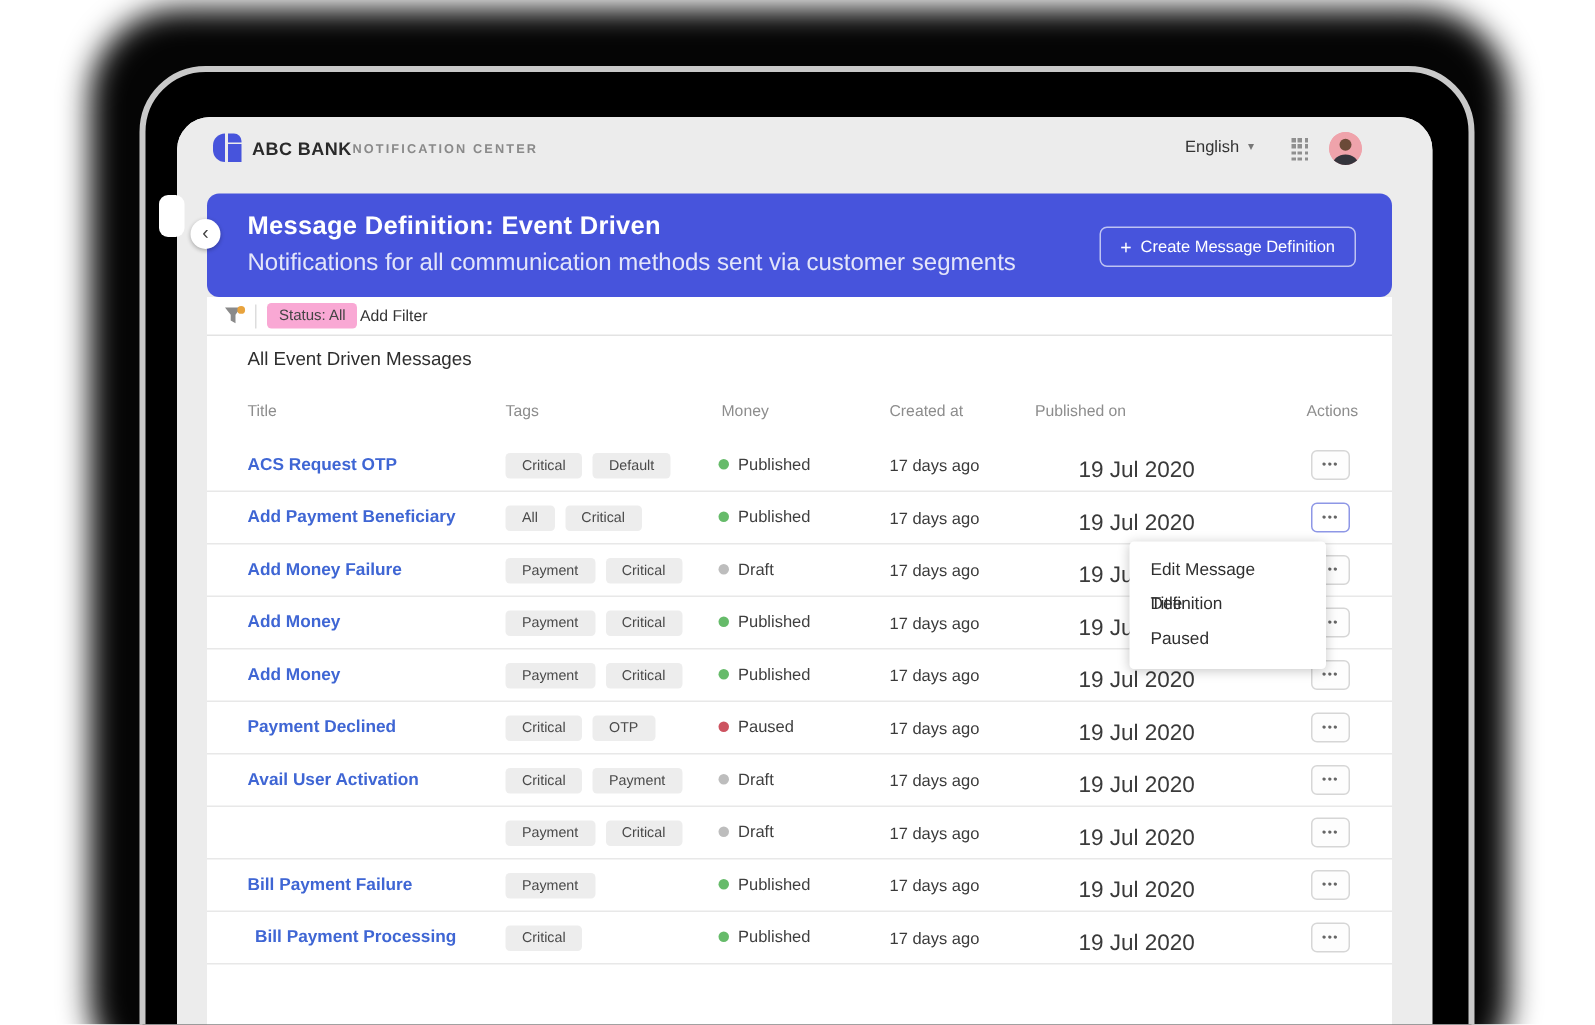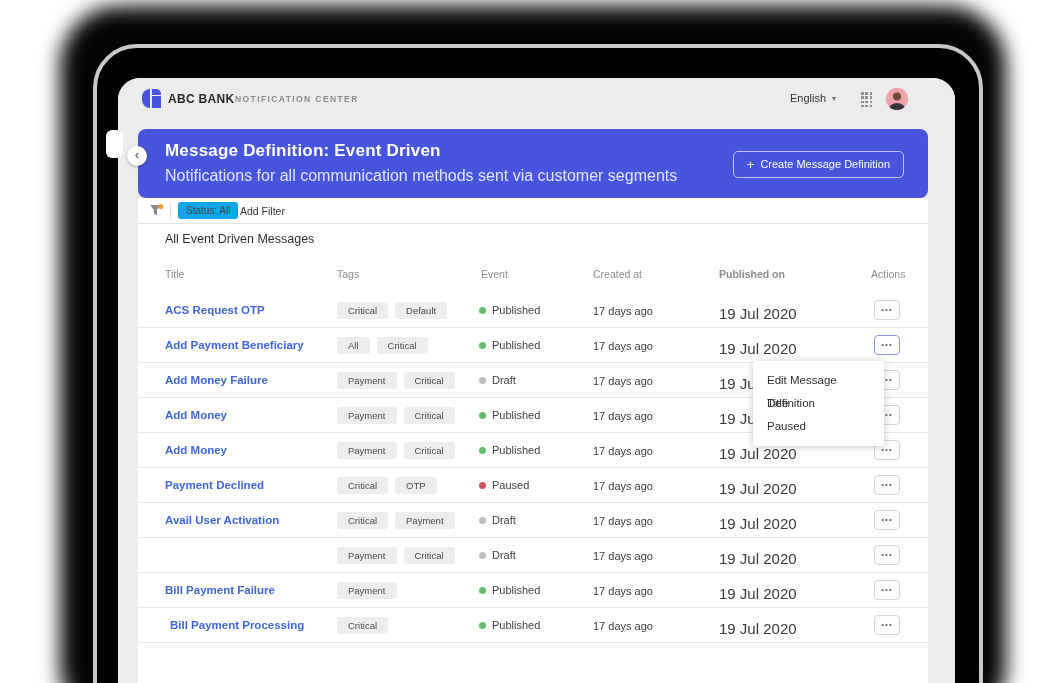--- a/index.html
+++ b/index.html
@@ -44,27 +44,27 @@
 
   
   .side-tab{position:absolute;left:106px;top:130px;width:17px;height:28px;background:#fff;border-radius:6px;z-index:3;}
   .back-btn{position:absolute;left:127px;top:146px;width:20px;height:20px;background:#fff;border-radius:50%;box-shadow:0 1px 3px rgba(0,0,0,.3);z-index:4;text-align:center;line-height:18px;font-size:13px;color:#444;cursor:pointer;}
 
   
   .panel{position:absolute;left:20px;top:120px;width:790px;height:485px;background:#fff;}
   .filterbar{position:absolute;left:0;top:0;width:100%;height:26px;border-bottom:1px solid #e3e3e3;}
   .funnel{position:absolute;left:11px;top:6px;width:15px;height:14px;}
   .fdivider{position:absolute;left:32px;top:5px;width:1px;height:16px;background:#ddd;}
-  .status-chip{position:absolute;left:40px;top:4px;background:#0ea5e9;border-radius:3px;padding:3px 8px;font-size:10px;color:#444;cursor:pointer;}
+  .status-chip{position:absolute;left:40px;top:4px;background:#f9a8d4;border-radius:3px;padding:3px 8px;font-size:10px;color:#444;cursor:pointer;}
   .add-filter{position:absolute;left:102px;top:7px;font-size:10.5px;color:#333;cursor:pointer;}
   .section-title{position:absolute;left:27px;top:34px;font-size:12.5px;color:#2e2e2e;}
 
   .thead{position:absolute;left:0;top:64px;width:100%;height:30px;font-size:10.5px;color:#8d8d8d;}
   .thead span{position:absolute;top:6px;}
-  .th-0{left:27px;} .th-1{left:199px;} .th-2{left:343px;} .th-3{left:455px;} .th-4{left:581px;font-weight:bold;} .th-5{left:733px;}
+  .th-0{left:27px;} .th-1{left:199px;} .th-2{left:343px;} .th-3{left:455px;} .th-4{left:552px;} .th-5{left:733px;}
 
   .rows{position:absolute;left:0;top:95px;width:100%;}
   .row{position:relative;width:100%;height:35px;border-bottom:1px solid #e8e8e8;}
   .c-title{position:absolute;left:27px;top:11px;font-size:11.5px;font-weight:600;color:var(--link);cursor:pointer;}
   .c-tags{position:absolute;left:199px;top:9px;display:flex;gap:7px;}
   .chip{background:#ededed;border-radius:3px;padding:3px 11px;font-size:9.5px;color:#4a4a4a;}
   .c-status{position:absolute;left:341px;top:11px;font-size:11px;color:#3f3f3f;}
   .dot{display:inline-block;width:7px;height:7px;border-radius:50%;margin-right:6px;background:#bbb;}
   .dot.published{background:var(--published);} .dot.draft{background:var(--draft);} .dot.paused{background:var(--paused);}
   .c-created{position:absolute;left:455px;top:12px;font-size:11px;color:#3a3a3a;}
@@ -138,21 +138,21 @@
         <span class="fdivider"></span>
         <span class="status-chip">Status: All</span>
         <span class="add-filter">Add Filter</span>
       </div>
 
       <div class="section-title">All Event Driven Messages</div>
 
       <div class="thead">
         <span class="th-0">Title</span>
         <span class="th-1">Tags</span>
-        <span class="th-2">Event</span>
+        <span class="th-2">Money</span>
         <span class="th-3">Created at</span>
         <span class="th-4">Published on</span>
         <span class="th-5">Actions</span>
       </div>
 
       <div class="rows">
           <div class="row">
     <span class="c-title">ACS Request OTP</span>
     <span class="c-tags">
               <span class="chip">Critical</span>

